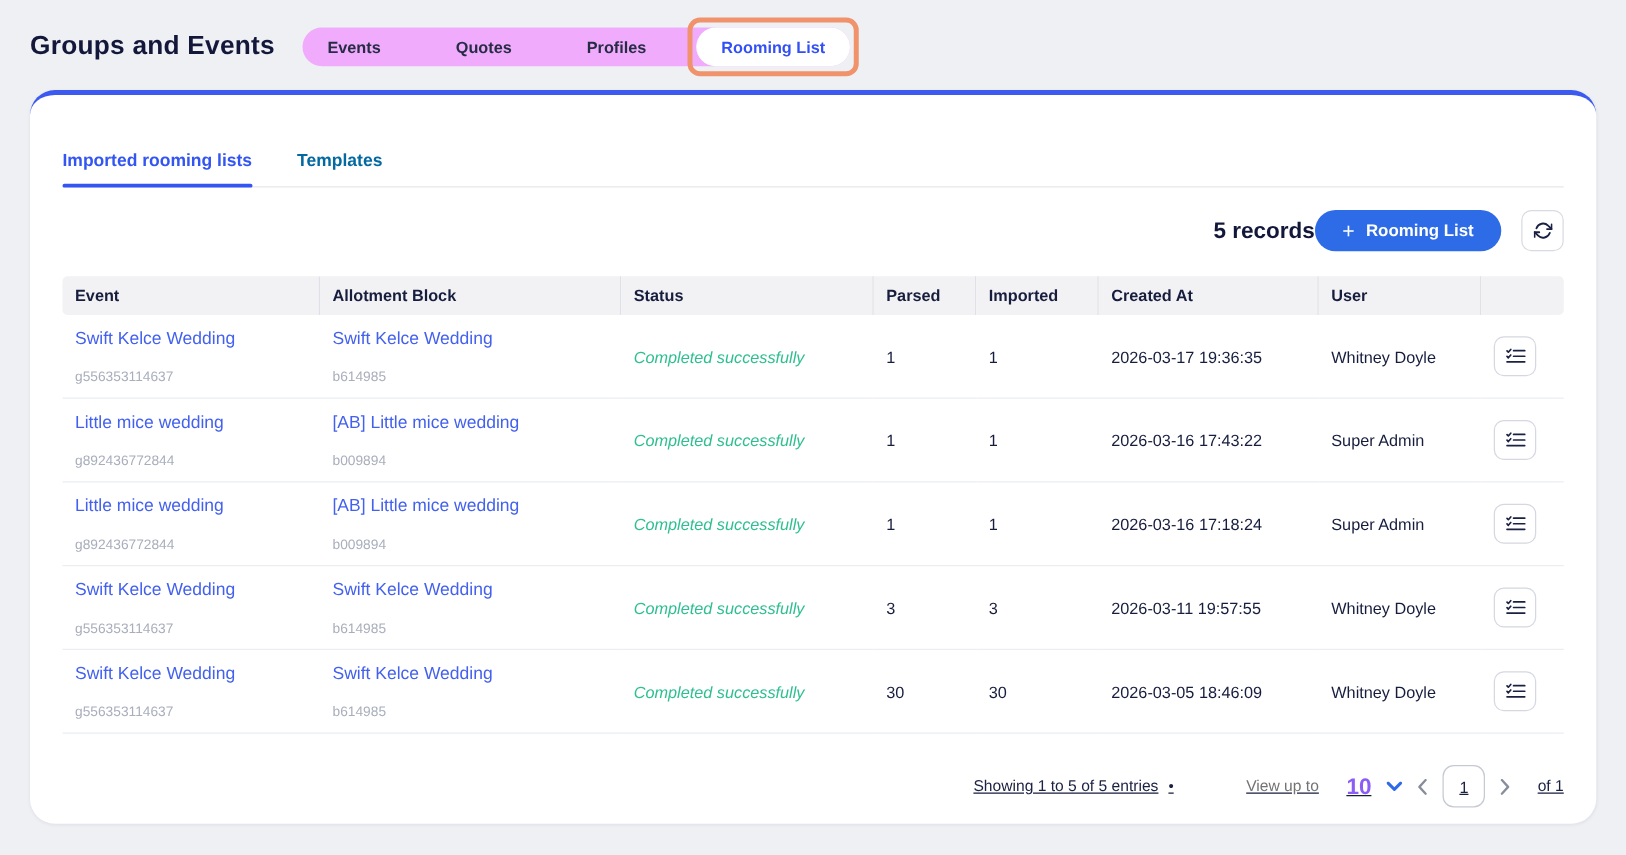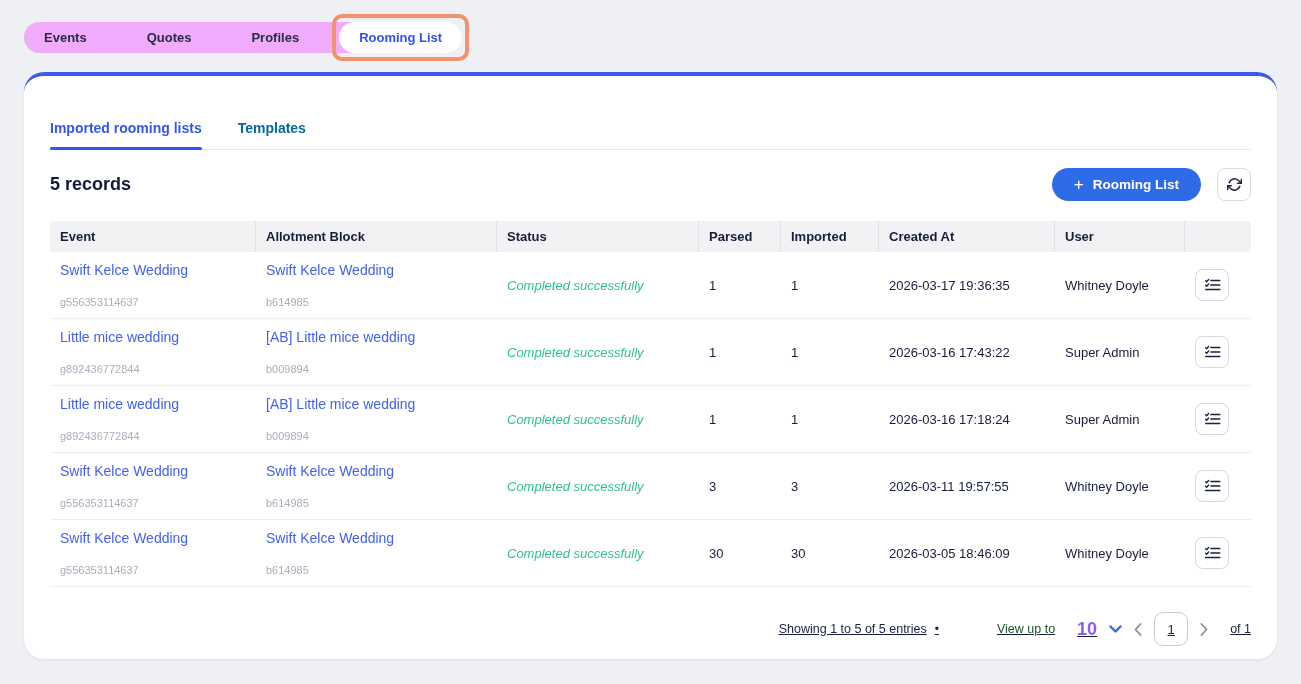--- a/index.html
+++ b/index.html
@@ -34,21 +34,21 @@
     padding: 0 26px;
   }
 
   
   .sub-tabs { display: flex; gap: 36px; padding-top: 44px; border-bottom: 1px solid #E7E8EC; }
   .sub-tab { padding-bottom: 13px; font-size: 14px; font-weight: 700; color: #0369a1; position: relative; cursor: pointer; }
   .sub-tab.active { color: #3355F2; }
   .sub-tab.active::after { content: ""; position: absolute; left: 0; right: 0; bottom: -1px; height: 3px; background: #3355F2; border-radius: 2px; }
 
   
-  .records-row { display: flex; align-items: center; justify-content: space-between; margin-top: 18px; }
+  .records-row { display: flex; align-items: center; justify-content: flex-end; margin-top: 18px; }
   .records-count { font-size: 18px; font-weight: 800; color: #13183B; }
   .actions-group { display: flex; align-items: center; gap: 16px; }
   .add-btn {
     display: flex; align-items: center; gap: 9px;
     background: #2E6BE6; color: #fff; border: none; border-radius: 999px;
     padding: 9px 22px; font-size: 13.5px; font-weight: 600;
     font-family: "Liberation Sans", sans-serif; cursor: pointer;
   }
   .plus-glyph { font-size: 17px; font-weight: 400; line-height: 13px; }
   .refresh-btn {
@@ -72,35 +72,36 @@
   .row-action-btn {
     width: 34px; height: 32px; background: #fff;
     border: 1px solid #D5D8E0; border-radius: 8px;
     display: flex; align-items: center; justify-content: center; cursor: pointer;
   }
 
   
   .pagination { display: flex; align-items: center; justify-content: flex-end; margin-top: 24px; height: 36px; text-decoration: underline; }
   .showing-text { font-size: 12.5px; color: #1A2142; }
   .bullet { font-size: 12px; color: #1A2142; margin-left: 8px; }
-  .view-label { font-size: 12.5px; color: #14532d; margin-left: 58px; }
+  .view-label { font-size: 12.5px; color: #737373; margin-left: 58px; }
   .page-size { display: flex; align-items: center; gap: 12px; margin-left: 22px; cursor: pointer; }
   .page-size-value { color: #8b5cf6; font-size: 18px; font-weight: 600; }
   .nav-arrow { background: none; border: none; padding: 0; margin: 0 12px; cursor: pointer; display: flex; align-items: center; }
   .page-box {
     width: 34px; height: 34px; border: 1px solid #C7CAD3; border-radius: 9px;
     display: flex; align-items: center; justify-content: center;
     font-size: 13px; color: #1A2142; cursor: text;
   }
   .of-label { font-size: 12.5px; color: #1A2142; margin-left: 10px; }
 </style>
 </head>
 <body>
 
 <div class="top-header">
+  <div class="page-title">Groups and Events</div>
   <div class="nav-pills">
     <div class="nav-pill">Events</div>
     <div class="nav-pill">Quotes</div>
     <div class="nav-pill">Profiles</div>
     <div class="nav-pill-wrap">
       <div class="nav-pill active">Rooming List</div>
       <div class="highlight-annotation"></div>
     </div>
   </div>
 </div>

